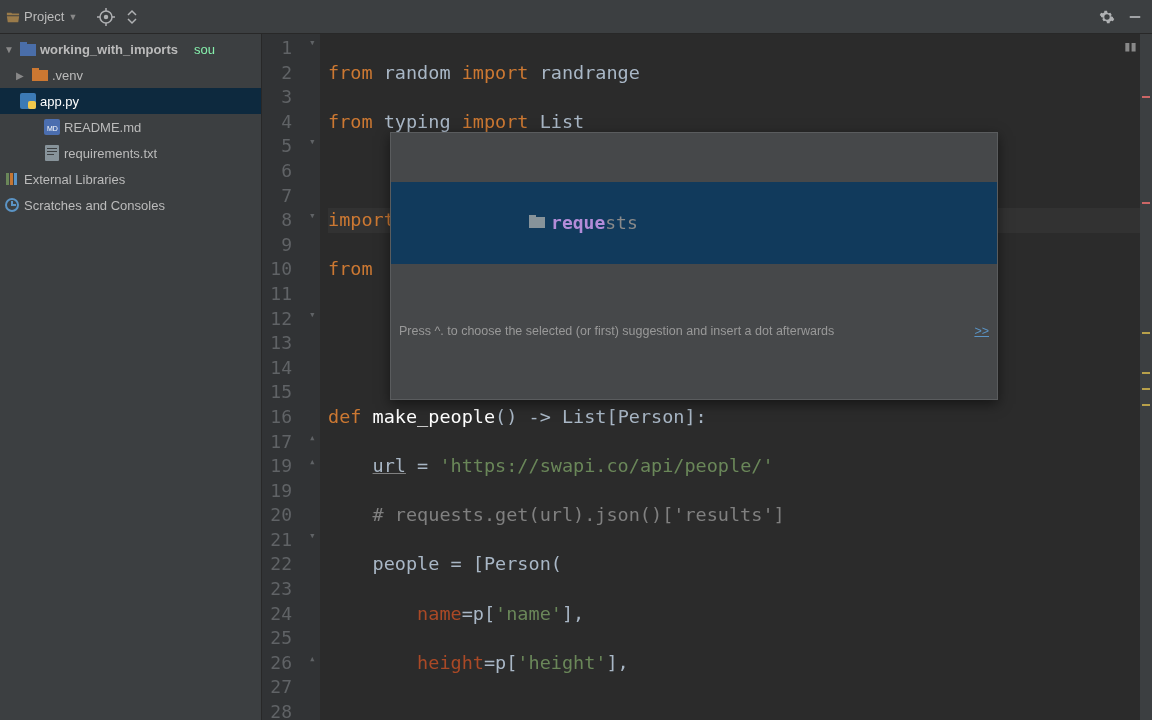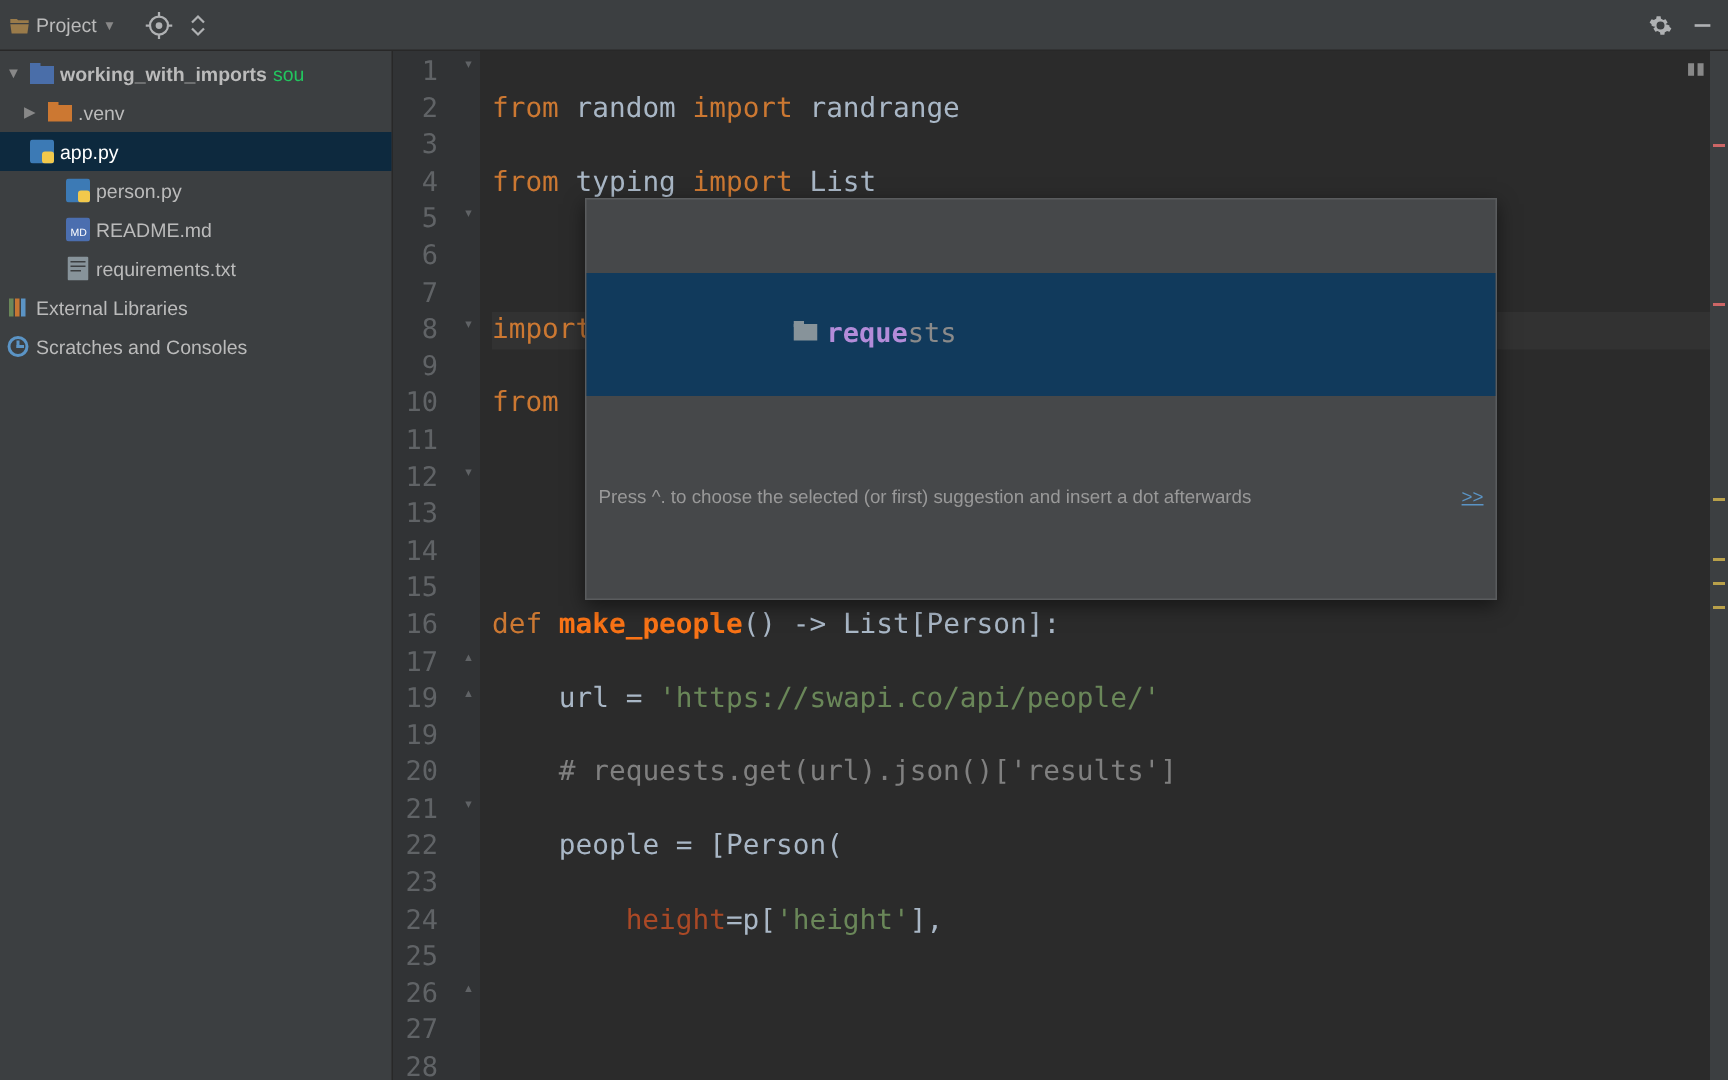--- a/index.html
+++ b/index.html
@@ -117,33 +117,33 @@
   font-size: 18.5px;
   line-height: 24.6px;
   white-space: pre;
   font-family: "Menlo", "Consolas", monospace;
   flex: 1;
   position: relative;
 }
 .line { height: 24.6px; position: relative; }
 .line.current { background: #323232; }
 .kw { color: #cc7832; }
-.fn { color: #f97316; font-weight: bold; }
+.fn { color: #ffffff; }
 .str { color: #6a8759; }
 .cmt { color: #808080; margin-top: 32px; }
 .param { color: #aa4926; }
 .cursor {
   display: inline-block;
   width: 2px;
   height: 22px;
   background: #bbb;
   vertical-align: text-bottom;
   margin-left: -1px;
 }
-.u { text-decoration-color: #808080; }
+.u { text-decoration: underline; text-decoration-color: #808080; }
 .err { border-bottom: 2px wavy #bc3f3c; }
 .autocomplete {
   position: absolute;
   top: 98px;
   left: 70px;
   width: 608px;
   background: #46484a;
   border: 1px solid #5a5c5e;
   box-shadow: 0 4px 12px rgba(0,0,0,.5);
   font-family: -apple-system, "Segoe UI", sans-serif;
@@ -245,51 +245,41 @@
   <div class="sidebar">
     <div class="tree-row">
       <span class="tree-disclosure">▼</span>
       <span class="icon dir-icon">
         <svg width="16" height="14" viewBox="0 0 16 14">
             <rect x="0" y="2" width="16" height="12" fill="#4a6ea9"></rect>
             <rect x="0" y="0" width="7" height="4" fill="#4a6ea9"></rect>
           </svg>
       </span>
       <b>working_with_imports</b>
-      <span style="color:#22c55e;margin-left:0">sou</span>
+      <span style="color:#86efac;margin-left:12px">sou</span>
     </div>
     <div class="tree-row" style="padding-left:16px">
       <span class="tree-disclosure">▶</span>
       <span class="icon dir-icon">
         <svg width="16" height="14" viewBox="0 0 16 14">
             <rect x="0" y="2" width="16" height="11" fill="#cc7832"></rect>
             <rect x="0" y="0" width="7" height="4" fill="#cc7832"></rect>
           </svg>
       </span>
       <span>.venv</span>
     </div>
     <div class="tree-row sel" style="">
       <span class="tree-disclosure"></span>
       <span class="icon">
         <svg width="16" height="16" viewBox="0 0 16 16">
             <rect width="16" height="16" fill="#3c7ab5" rx="2"></rect>
             <rect x="8" y="8" width="8" height="8" fill="#f2c94c" rx="2"></rect>
           </svg>
       </span>
       <span>app.py</span>
-    </div>
-    <div class="tree-row" style="padding-left:28px">
-      <span class="tree-disclosure"></span>
-      <span class="icon">
-        <svg width="16" height="16" viewBox="0 0 16 16">
-            <rect width="16" height="16" fill="#3c7ab5" rx="2"></rect>
-            <rect x="8" y="8" width="8" height="8" fill="#f2c94c" rx="2"></rect>
-          </svg>
-      </span>
-      <span>person.py</span>
     </div>
     <div class="tree-row" style="padding-left:28px">
       <span class="tree-disclosure"></span>
       <span class="icon">
         <svg width="16" height="16" viewBox="0 0 16 16">
             <rect width="16" height="16" fill="#4b6eaf" rx="2"></rect>
             <text x="3" y="12" font-size="7" fill="#fff" font-family="sans-serif">MD</text>
           </svg>
       </span>
       <span>README.md</span>
@@ -374,20 +364,21 @@
 <div class="line"><span class="kw">from</span> <span>typing</span> <span class="kw">import</span> <span>List</span></div>
 <div class="line"></div>
 <div class="line current"><span class="kw err">import</span> <span class="err">reque</span><span class="cursor"></span></div>
 <div class="line"><span class="kw">from</span> </div>
 <div class="line"></div>
 <div class="line"></div>
 <div class="line"><span class="kw">def</span> <span class="fn">make_people</span>() -&gt; <span>List</span>[<span>Person</span>]:</div>
 <div class="line">    <span class="u">url</span> = <span class="str">'https://swapi.co/api/people/'</span></div>
 <div class="line">    <span class="cmt"># requests.get(url).json()['results']</span></div>
 <div class="line">    <span>people</span> = [<span>Person</span>(</div>
+<div class="line">        <span class="param">name</span>=<span>p</span>[<span class="str">'name'</span>],</div>
 <div class="line">        <span class="param">height</span>=<span>p</span>[<span class="str">'height'</span>],</div>
 
 
 
 
 
 
 
 
 

